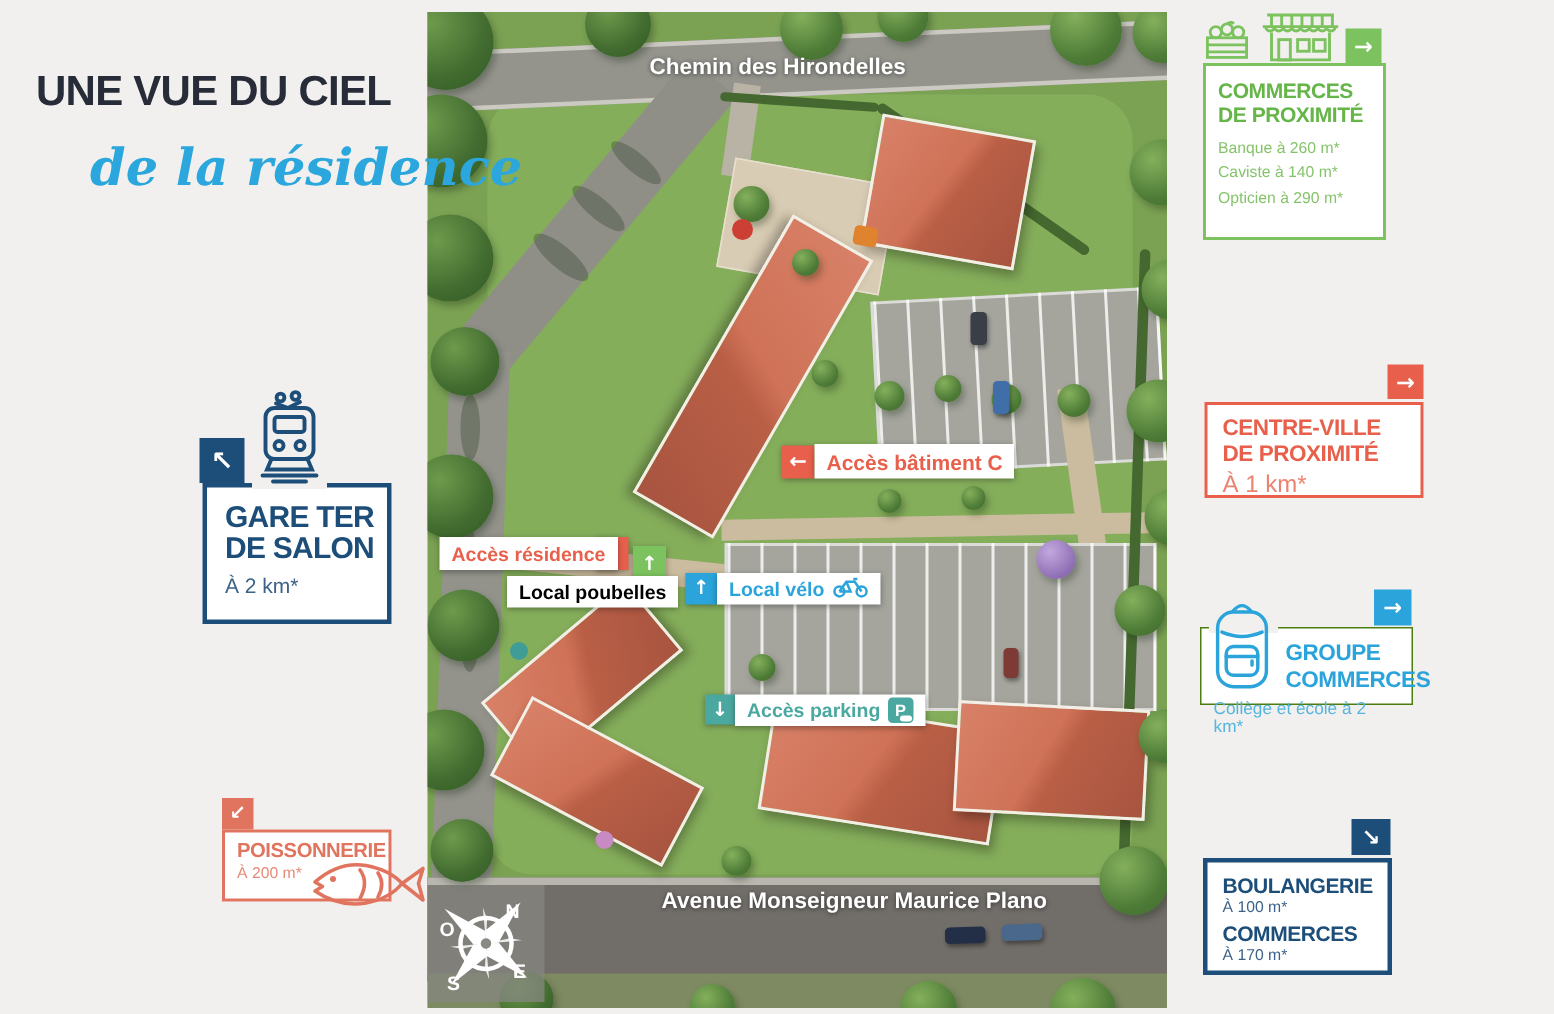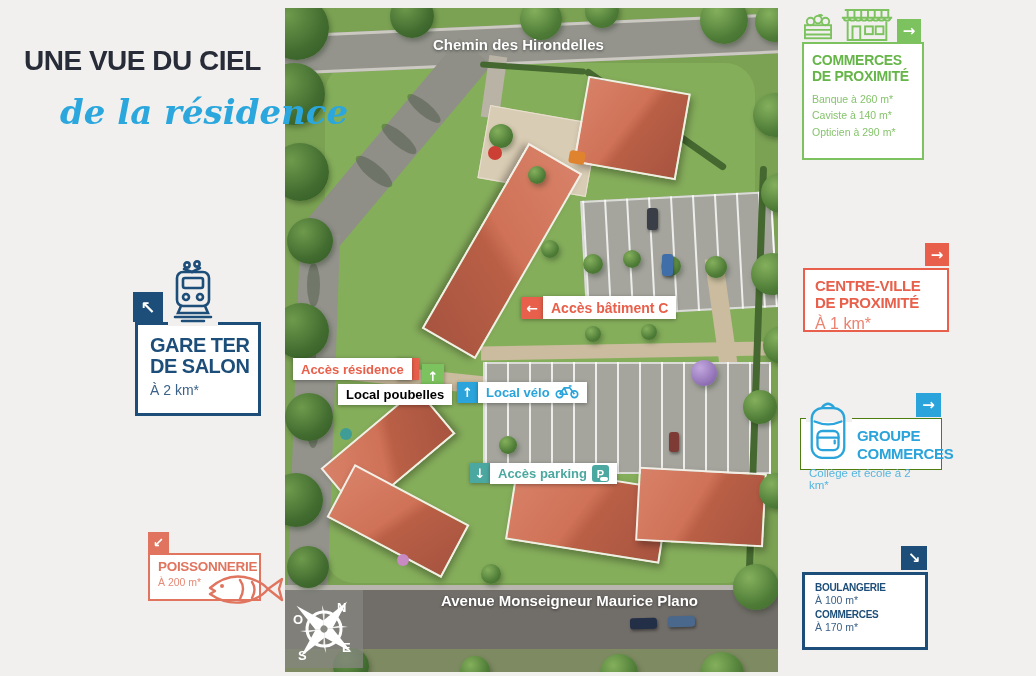--- a/index.html
+++ b/index.html
@@ -44,21 +44,21 @@
   .cv-card .t{font-size:15px;font-weight:bold;line-height:1.15;letter-spacing:-.3px;}
   .cv-card .d{font-size:16px;margin-top:3px;color:#ec8270;}
 
   .gs-card{left:800px;top:418px;width:142px;height:52px;border:1px solid #4d7c0f;
            padding:8px 8px 0 8px;color:#2aa4da;}
   .gs-card .t{font-size:15px;font-weight:bold;line-height:1.2;margin-left:48px;letter-spacing:-.3px;}
   .gs-card .d{font-size:11.5px;margin-top:4px;color:#55b5e0;}
 
   .bp-card{left:802px;top:572px;width:126px;height:78px;border:3px solid #1d4e79;
            padding:7px 0 0 10px;color:#1d4e79;}
-  .bp-card .t{font-size:10px;font-weight:bold;letter-spacing:-.3px;}
+  .bp-card .t{font-size:14px;font-weight:bold;letter-spacing:-.3px;}
   .bp-card .d{font-size:10.5px;color:#3c6288;margin:1px 0 3px;}
 
   
   .map{position:absolute;left:285px;top:8px;width:493px;height:664px;overflow:hidden;
        background:#7ba253;z-index:10;}
   .lawn{position:absolute;left:40px;top:55px;width:430px;height:520px;background:#85ae5b;border-radius:30px;}
   .road{position:absolute;background:#94948d;}
   .road-top{left:-12px;top:16px;width:520px;height:34px;transform:rotate(-2.5deg);
             border-top:3px solid #cbc9c2;border-bottom:3px solid #cbc9c2;}
   .road-diag{left:-10px;top:116px;width:244px;height:42px;transform:rotate(130deg);background:#8f8f88;}

